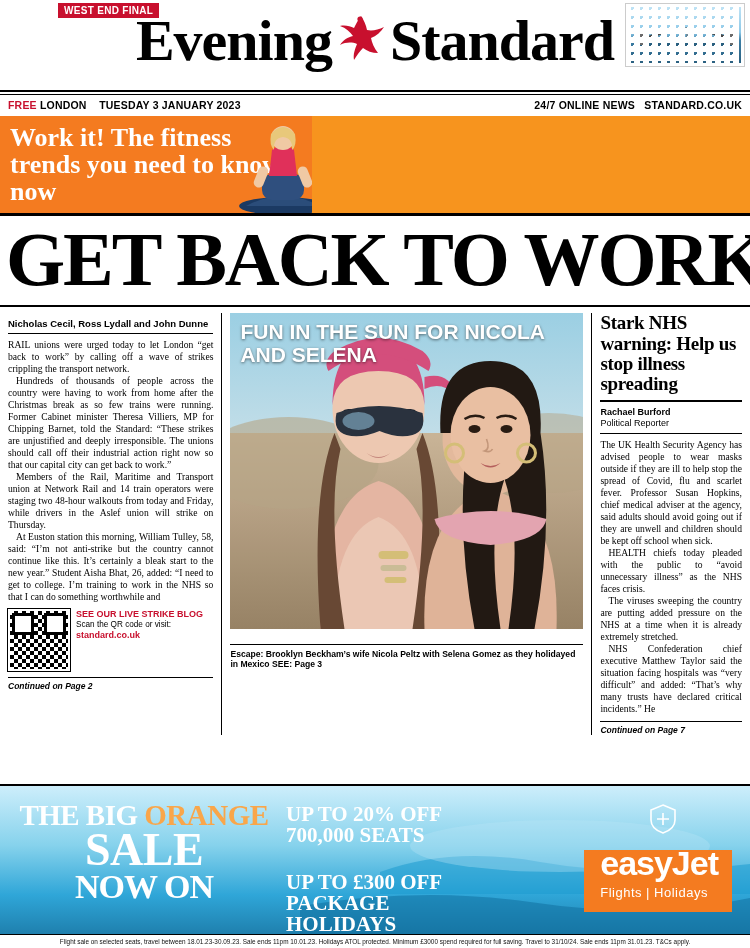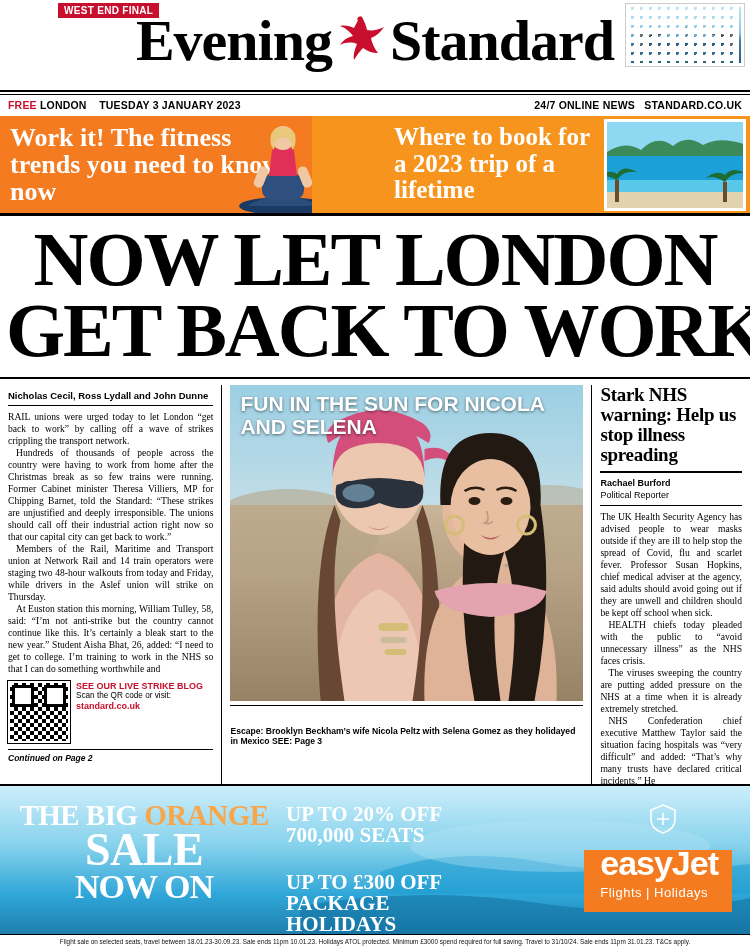--- a/index.html
+++ b/index.html
@@ -238,23 +238,23 @@
     font-family: "Liberation Sans", sans-serif;
     font-weight: bold;
     font-size: 21px;
     line-height: 1.08;
     text-shadow: 0 1px 3px rgba(0,0,0,.55);
     z-index: 5;
   }
   .caption {
     font-size: 8.6px;
     font-weight: bold;
-    padding-top: 20px;
+    padding-top: 4px;
     border-top: 1px solid #000;
-    margin-top: 4px;
+    margin-top: 15px;
   }
   .caption .see { font-weight: bold; }
 
   
   .right-head {
     font-family: "Liberation Serif", serif;
     font-weight: bold;
     font-size: 19px;
     line-height: 1.06;
     letter-spacing: -.3px;
@@ -393,44 +393,23 @@
         <path d="M18 92 Q55 72 92 92 Z" fill="#2b4d7a"></path>
         <rect x="34" y="60" width="42" height="26" rx="10" fill="#2f4f7e"></rect>
         <path d="M44 36 q11 -9 22 0 l3 26 h-28 z" fill="#e0305a"></path>
         <circle cx="55" cy="24" r="12" fill="#f0c9a4"></circle>
         <path d="M43 20 q12 -14 24 0 q2 12 -3 16 q1 -12 -9 -13 q-10 1 -9 13 q-5 -5 -3 -16z" fill="#e8c87a"></path>
         <rect x="28" y="52" width="10" height="22" rx="5" fill="#f0c9a4" transform="rotate(22 33 63)"></rect>
         <rect x="72" y="52" width="10" height="22" rx="5" fill="#f0c9a4" transform="rotate(-22 77 63)"></rect>
       </svg>
     </div>
 
-    <div class="promo-right">
-      <h2>Where to book for a 2023 trip of a lifetime</h2>
-      <div style="margin-top:3px;">
-        <span class="chev">»</span>
-        
-      </div>
-      <div class="promo-beach">
-        <svg viewBox="0 0 142 92" width="142" height="92" aria-hidden="true">
-          <rect width="142" height="38" fill="#8fd8f2"></rect>
-          <rect y="34" width="142" height="28" fill="#1ba0d8"></rect>
-          <rect y="58" width="142" height="14" fill="#58c7e8"></rect>
-          <rect y="70" width="142" height="22" fill="#e3d2ae"></rect>
-          <path d="M0 30 q18 -12 34 -2 q16 -16 32 -4 q14 -12 30 -1 q18 -10 46 1 v10 H0z" fill="#2e7d3f" opacity=".85"></path>
-          <rect x="8" y="58" width="4" height="22" fill="#6b4a2a"></rect>
-          <path d="M10 58 q-14 -7 -20 -2 q12 -10 20 -4 q6 -10 20 -2 q-14 -2 -20 8z" fill="#1f6b33"></path>
-          <rect x="116" y="60" width="4" height="20" fill="#6b4a2a"></rect>
-          <path d="M118 60 q-13 -8 -20 -3 q11 -10 20 -4 q7 -9 20 -2 q-14 -1 -20 9z" fill="#1f6b33"></path>
-        </svg>
-      </div>
-    </div>
   </div>
 
   <div class="headline">
-    <div class="line">NOW LET LONDON</div>
     <div class="line">GET BACK TO WORK</div>
   </div>
 
   <div class="body-grid">
 
     <div class="col-left">
       <div class="byline">Nicholas Cecil, Ross Lydall and John Dunne</div>
       <div class="bodytext">
         <p>RAIL unions were urged today to let London “get back to work” by calling off a wave of strikes crippling the transport network.</p>
         <p>Hundreds of thousands of people across the country were having to work from home after the Christmas break as so few trains were running. Former Cabinet minister Theresa Villiers, MP for Chipping Barnet, told the Standard: “These strikes are unjustified and deeply irresponsible. The unions should call off their industrial action right now so that our capital city can get back to work.”</p>

